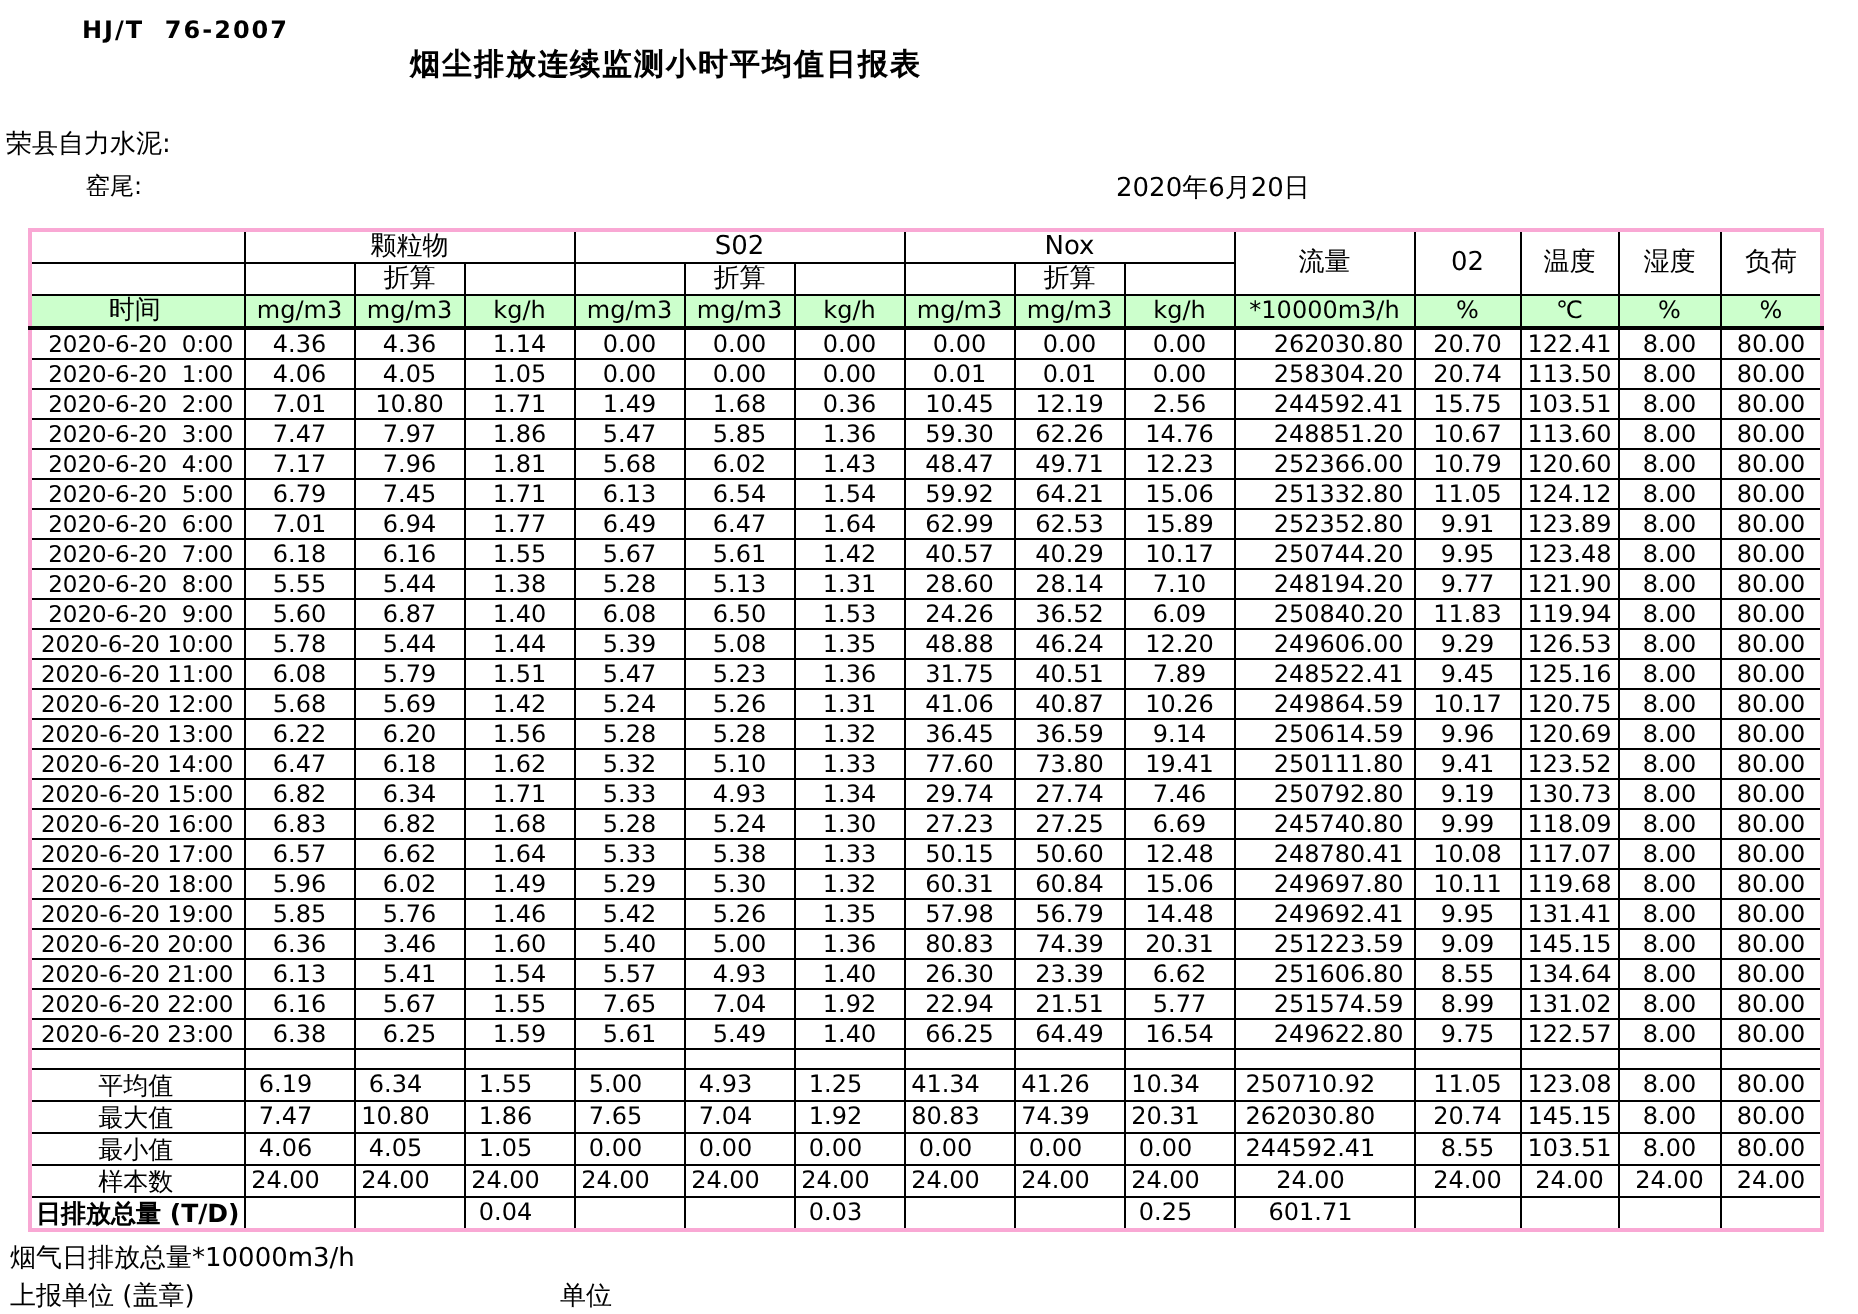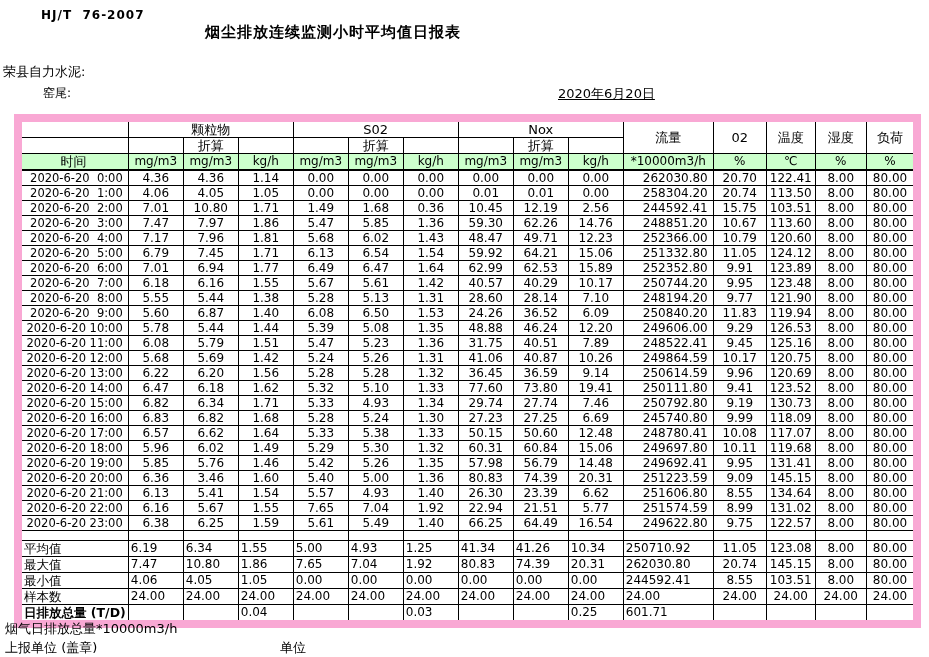--- a/index.html
+++ b/index.html
@@ -3,37 +3,37 @@
 <meta charset="utf-8">
 <style>
   html,body{margin:0;padding:0;}
   body{width:929px;height:657px;background:#ffffff;color:#000;
        font-family:"DejaVu Sans","Liberation Sans",sans-serif;position:relative;overflow:hidden;}
   .abs{position:absolute;white-space:pre;}
   #std{top:8px;left:10px;font-size:12px;font-weight:bold;letter-spacing:1px;margin-left:31px;}
   #title{top:23px;left:205px;font-size:15px;font-weight:bold;letter-spacing:1px;}
   #company{top:63px;left:3px;font-size:13px;}
   #location{top:85px;left:3px;font-size:12px;margin-left:40px;}
-  #date{top:85px;left:558px;font-size:13px;text-decoration:underline;}
+  #date{top:85px;left:558px;font-size:13px;}
   #note{top:620px;left:5px;font-size:13px;}
   #report-unit{top:639px;left:5px;font-size:13px;text-align:center;}
   #unit{top:639px;left:280px;font-size:13px;}
 
   table{position:absolute;top:114px;left:14px;border-collapse:collapse;table-layout:fixed;
-        border:8px solid #f9a8d4;}
+        border:2px solid #f9a8d4;}
   td{border:1px solid #000;font-size:12px;line-height:13px;height:14px;padding:0 2px;
      white-space:pre;overflow:hidden;text-align:center;}
   thead td{height:15px;font-size:13px;}
   tr.units td{background:#ccffcc;border-bottom:2px solid #000;font-size:12px;}
   .c-time{text-align:right;padding-right:5px;font-size:11.5px;margin-top:12px;}
   .c-num{text-align:center;}
   .c-flow{text-align:right;padding-right:5px;}
   .c-wide{text-align:center;}
-  .c-sum-num{text-align:left;padding-right:16px;}
-  .c-sum-label{text-align:left;padding-right:4px;font-size:12.5px;}
+  .c-sum-num{text-align:center;padding-right:16px;}
+  .c-sum-label{text-align:center;padding-right:4px;font-size:12.5px;}
   .c-total-label{text-align:left;padding-left:2px;font-size:12.5px;font-weight:bold;}
   tr.spacer-row td{height:9px;}
   tr.summary-row td{height:15px;}
 </style>
 </head>
 <body>
 
 <div class="abs" id="std">HJ/T  76-2007</div>
 <div class="abs" id="title">烟尘排放连续监测小时平均值日报表</div>
 <div class="abs" id="company">荣县自力水泥:</div>

